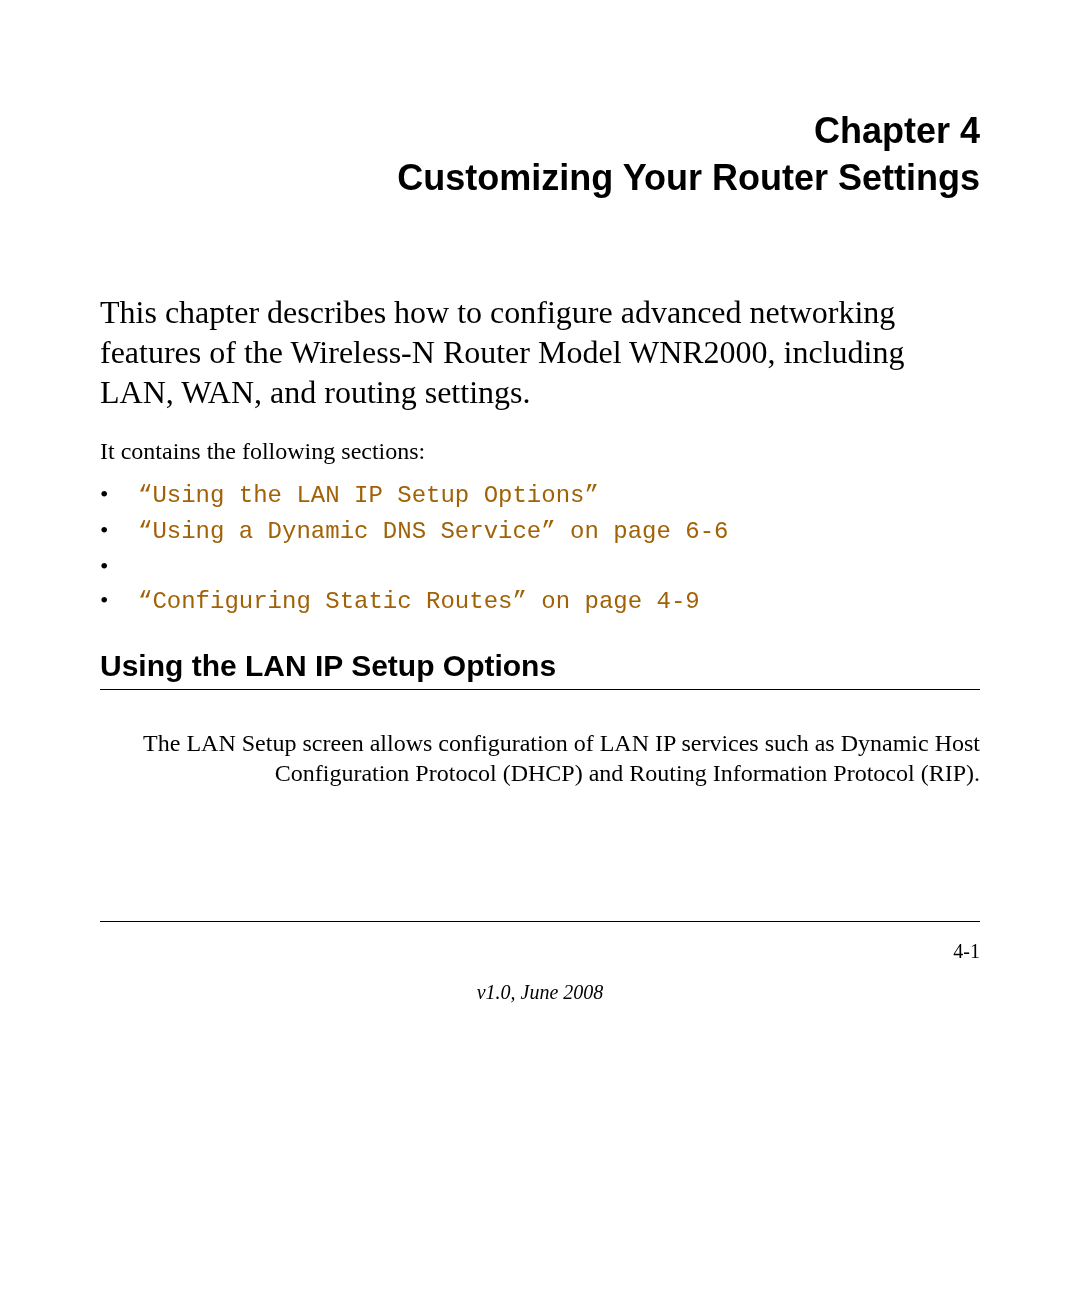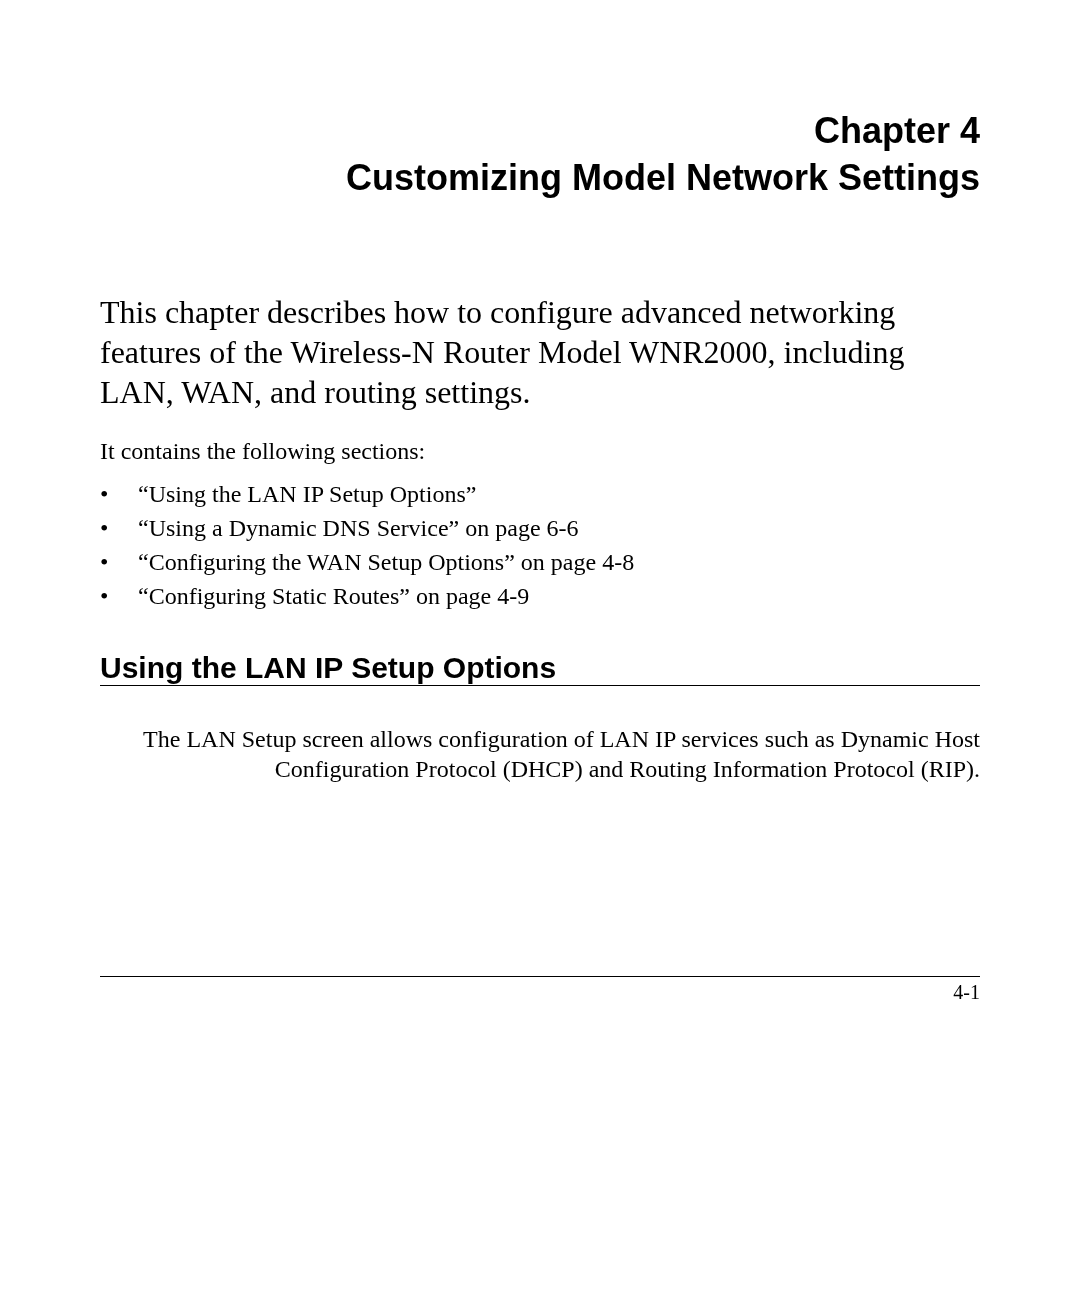--- a/index.html
+++ b/index.html
@@ -48,89 +48,91 @@
     font-size: 24px;
     line-height: 1.25;
     margin-top: 4px;
   }
   .bullet {
     width: 38px;
     flex: 0 0 38px;
     text-align: left;
   }
   .toc-link {
-    color: #000000;
+    color: #a16207;
     text-decoration: none;
+    font-family: Liberation Mono, monospace;
   }
   .section-heading {
     font-family: Arial, Helvetica, sans-serif;
     font-weight: 700;
     font-size: 30px;
     border-bottom: 1.5px solid #000;
-    margin-top: 40px;
+    padding-bottom: 6px;
+    margin-top: 32px;
     margin-bottom: 38px;
   }
   .section-para {
     font-size: 24px;
     line-height: 1.25;
     text-align: right;
   }
   .footer {
     position: absolute;
     left: 100px;
     right: 100px;
     bottom: 110px;
     border-top: 1px solid #000;
-    padding-top: 4px;
+    padding-top: 18px;
   }
   .page-num {
     text-align: right;
     font-size: 20px;
   }
   .version {
     text-align: center;
     font-style: italic;
     font-size: 20px;
     margin-top: 18px;
   }
 </style>
 </head>
 <body>
 
 <div class="page">
 
   <div class="chapter-heading">
     <div>Chapter 4</div>
-    <div>Customizing Model Network Settings</div>
+    <div>Customizing Your Router Settings</div>
   </div>
 
   <p class="intro-para">This chapter describes how to configure advanced networking features of the Wireless-N Router Model WNR2000, including LAN, WAN, and routing settings.</p>
 
   <p class="contains-para">It contains the following sections:</p>
 
   <ul class="toc-list">
     <li class="toc-item">
       <span class="bullet">•</span>
       <a class="toc-link" href="#">“Using the LAN IP Setup Options”</a>
     </li>
     <li class="toc-item">
       <span class="bullet">•</span>
       <a class="toc-link" href="#">“Using a Dynamic DNS Service” on page 6-6</a>
     </li>
     <li class="toc-item">
       <span class="bullet">•</span>
-      <a class="toc-link" href="#">“Configuring the WAN Setup Options” on page 4-8</a>
     </li>
     <li class="toc-item">
       <span class="bullet">•</span>
       <a class="toc-link" href="#">“Configuring Static Routes” on page 4-9</a>
     </li>
   </ul>
 
   <h2 class="section-heading">Using the LAN IP Setup Options</h2>
 
   <p class="section-para">The LAN Setup screen allows configuration of LAN IP services such as Dynamic Host Configuration Protocol (DHCP) and Routing Information Protocol (RIP).</p>
 
   <div class="footer">
     <div class="page-num">4-1</div>
+    <div class="version">v1.0, June 2008</div>
   </div>
 
 </div>
 
 </body></html>

